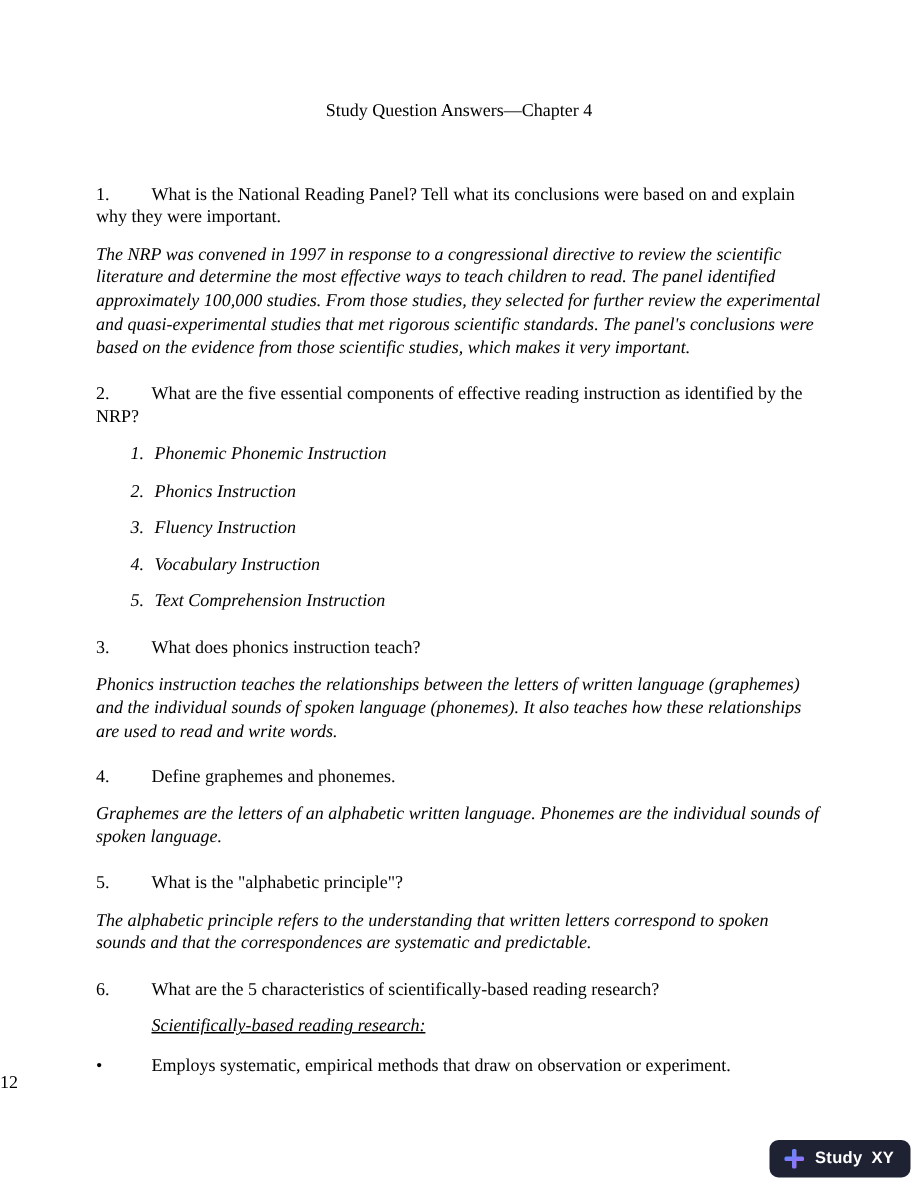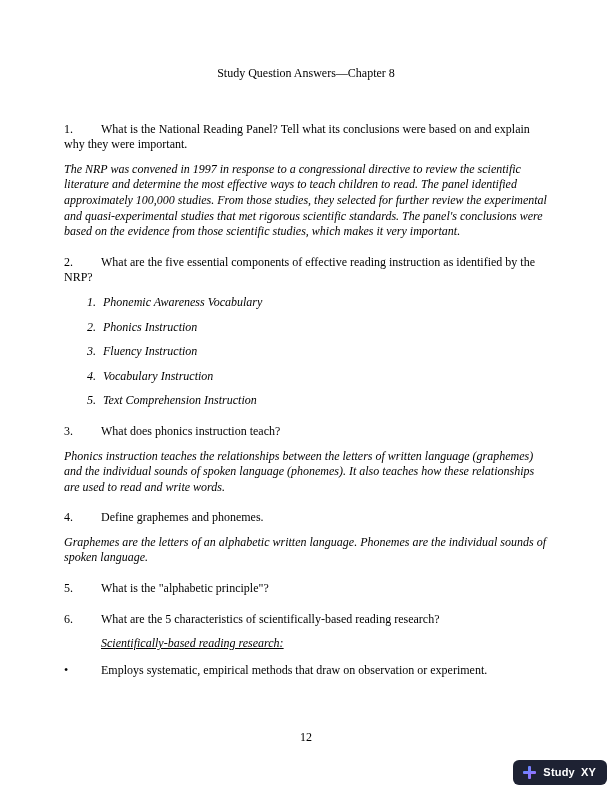--- a/index.html
+++ b/index.html
@@ -28,22 +28,22 @@
   .answer { font-style: italic; margin: 0 0 10px 0; }
   .numlist { margin: 0 0 2px 0; padding-left: 23px; font-style: italic; }
   .numlist .item { margin: 0 0 9px 0; }
   .linum { display: inline-block; width: 16px; }
   .subline { font-style: italic; padding-left: 37px; margin: 0 0 11px 0; text-decoration: underline; }
   .bullet { margin: 0 0 11px 0; }
   .bmark { display: inline-block; width: 37px; }
   .page-number {
     position: absolute;
     left: 0; right: 0;
-    bottom: 46px;
-    text-align: center;
+    bottom: 62px;
+    text-align: left;
     font-size: 12px;
   }
   .brand-badge {
     position: absolute;
     right: 5px;
     bottom: 7px;
     display: flex;
     align-items: center;
     gap: 6px;
     background: var(--badge-bg, #1e2233);
@@ -55,46 +55,47 @@
     color: #ffffff;
   }
   .brand-badge .word { letter-spacing: 0.2px; }
   .plus-icon { display: inline-flex; }
 </style>
 </head>
 <body>
 
 <div class="page">
 
-  <h1 class="title">Study Question Answers—Chapter 8</h1>
+  <h1 class="title">Study Question Answers—Chapter 4</h1>
 
   <p class="question"><span class="qnum">1.</span><span>What is the National Reading Panel? Tell what its conclusions were based on and explain why they were important.</span></p>
 
   <p class="answer">The NRP was convened in 1997 in response to a congressional directive to review the scientific literature and determine the most effective ways to teach children to read. The panel identified approximately 100,000 studies. From those studies, they selected for further review the experimental and quasi-experimental studies that met rigorous scientific standards.  The panel's conclusions were based on the evidence from those scientific studies, which makes it very important.</p>
 
   <p class="question"><span class="qnum">2.</span><span>What are the five essential components of effective reading instruction as identified by the NRP?</span></p>
 
   <div class="numlist">
-    <p class="item"><span class="linum">1.</span><span>Phonemic Awareness Vocabulary</span></p>
+    <p class="item"><span class="linum">1.</span><span>Phonemic Phonemic Instruction</span></p>
     <p class="item"><span class="linum">2.</span><span>Phonics Instruction</span></p>
     <p class="item"><span class="linum">3.</span><span>Fluency Instruction</span></p>
     <p class="item"><span class="linum">4.</span><span>Vocabulary Instruction</span></p>
     <p class="item"><span class="linum">5.</span><span>Text Comprehension Instruction</span></p>
   </div>
 
   <p class="question"><span class="qnum">3.</span><span>What does phonics instruction teach?</span></p>
 
   <p class="answer">Phonics instruction teaches the relationships between the letters of written language (graphemes) and the individual sounds of spoken language (phonemes).  It also teaches how these relationships are used to read and write words.</p>
 
   <p class="question"><span class="qnum">4.</span><span>Define graphemes and phonemes.</span></p>
 
   <p class="answer">Graphemes are the letters of an alphabetic written language.  Phonemes are the individual sounds of spoken language.</p>
 
   <p class="question"><span class="qnum">5.</span><span>What is the "alphabetic principle"?</span></p>
 
+  <p class="answer">The alphabetic principle refers to the understanding that written letters correspond to spoken sounds and that the correspondences are systematic and predictable.</p>
 
   <p class="question"><span class="qnum">6.</span><span>What are the 5 characteristics of scientifically-based reading research?</span></p>
 
   <p class="subline">Scientifically-based reading research:</p>
 
 
   <p class="bullet"><span class="bmark">•</span><span>Employs systematic, empirical methods that draw on observation or experiment.</span></p>
 
   <div class="page-number">12</div>
 

